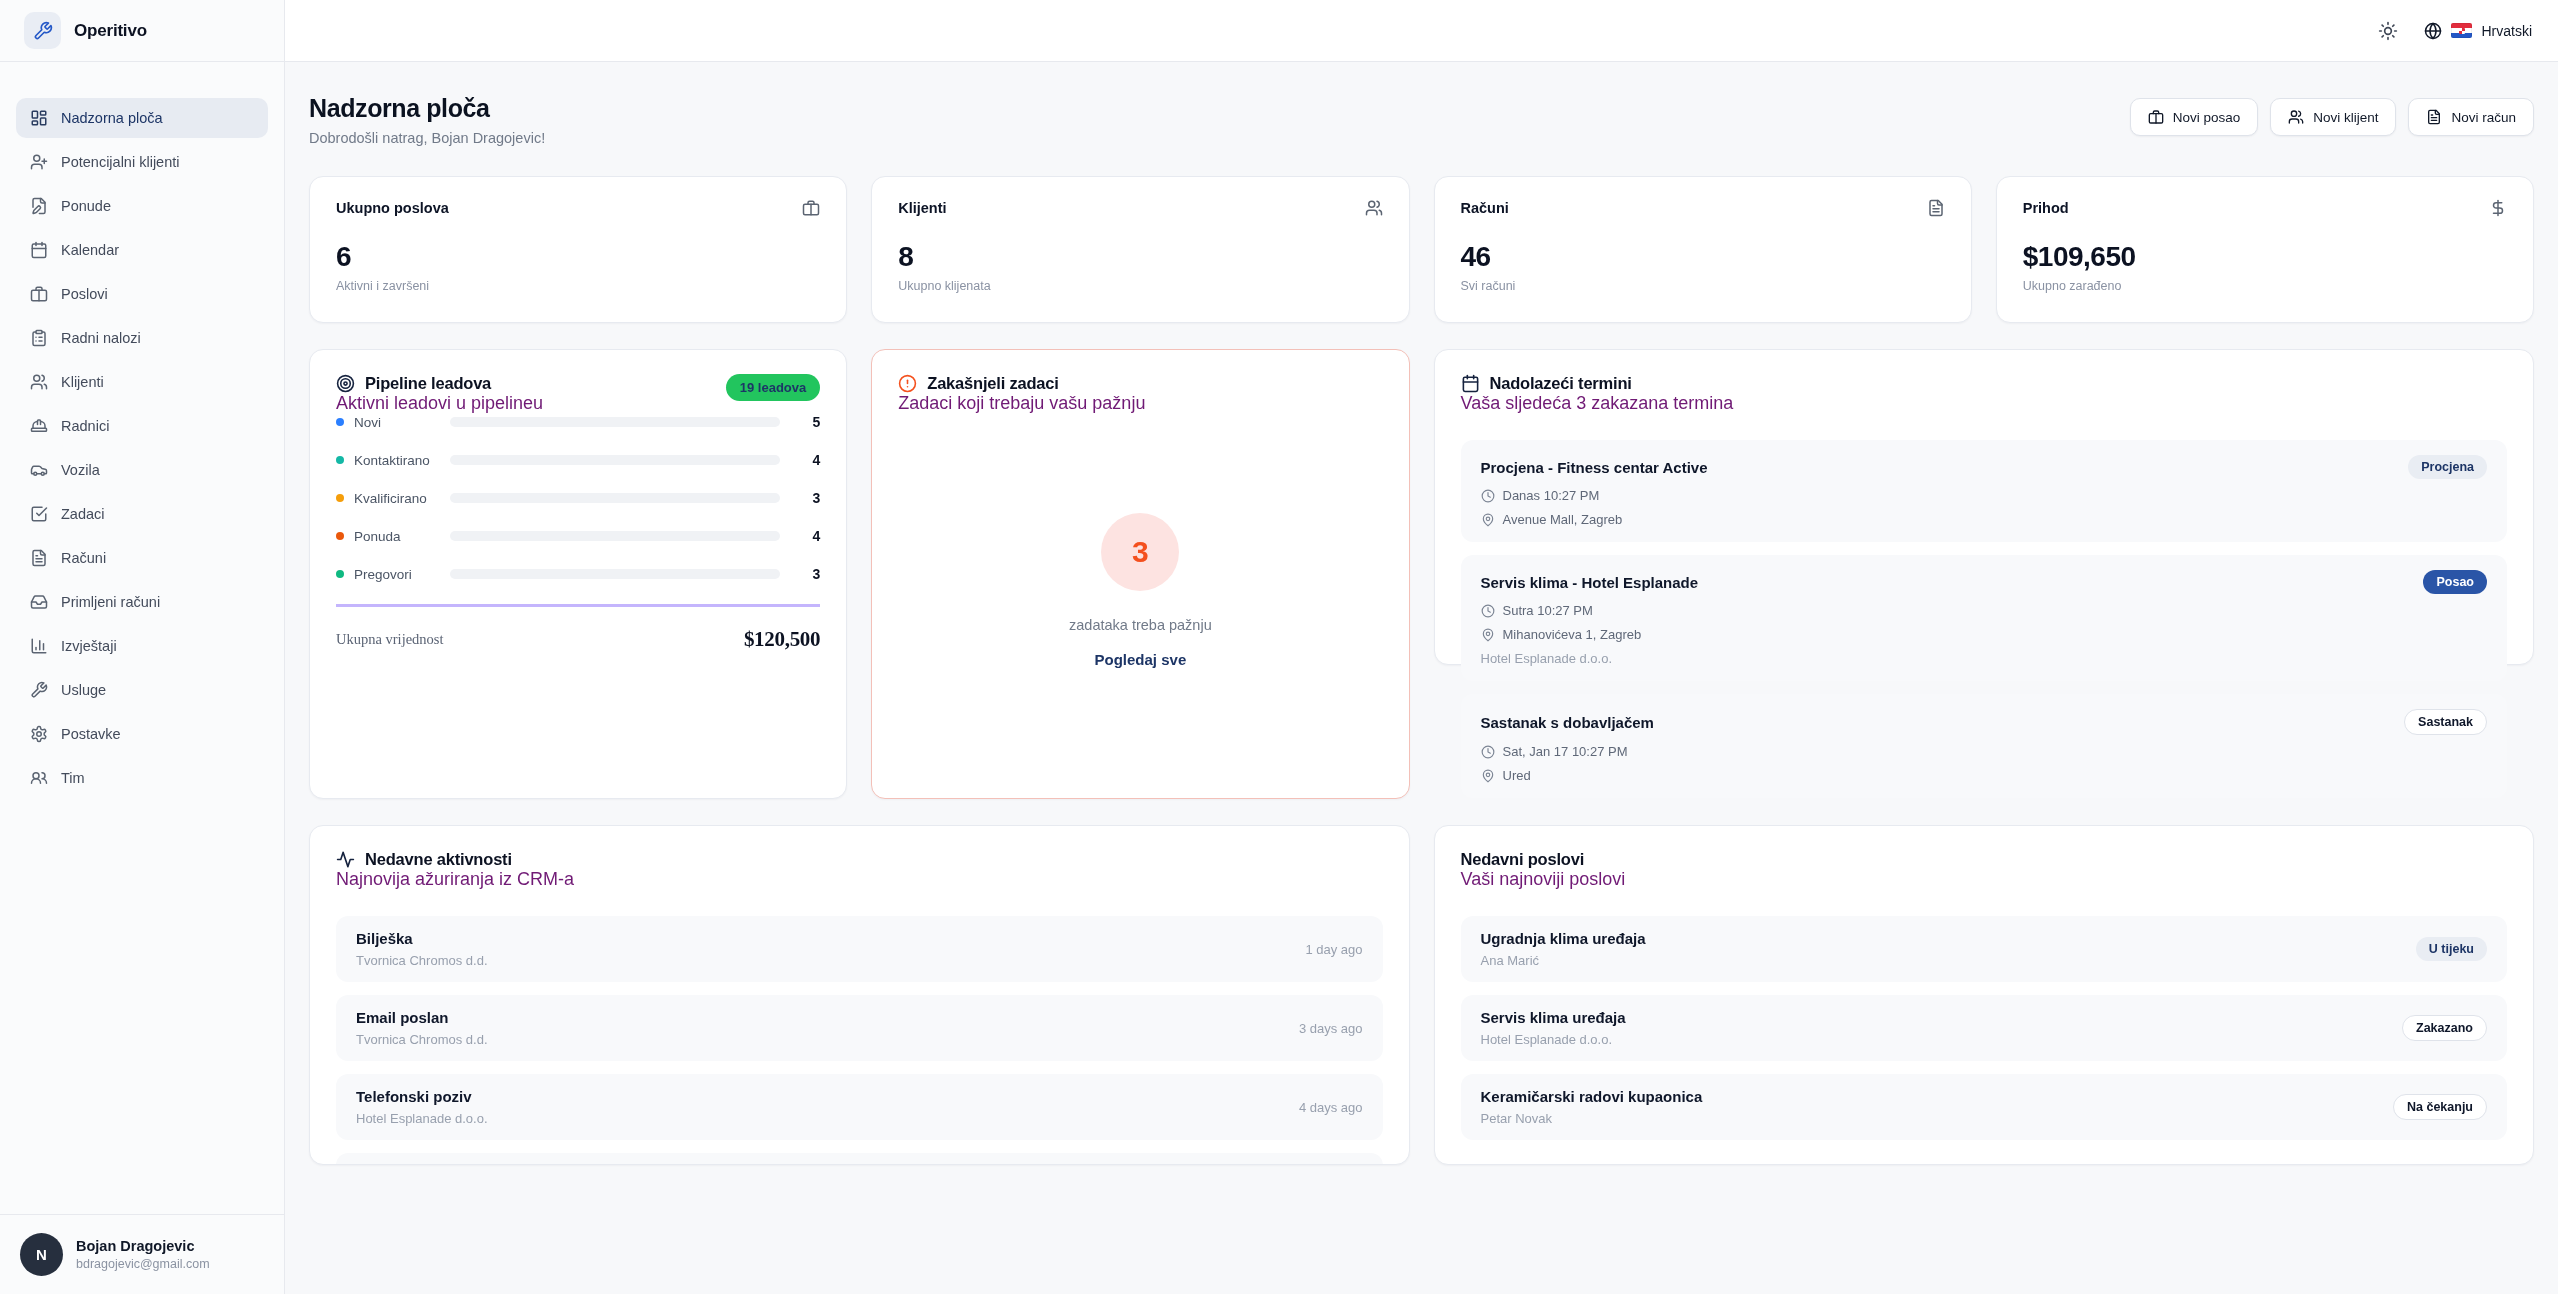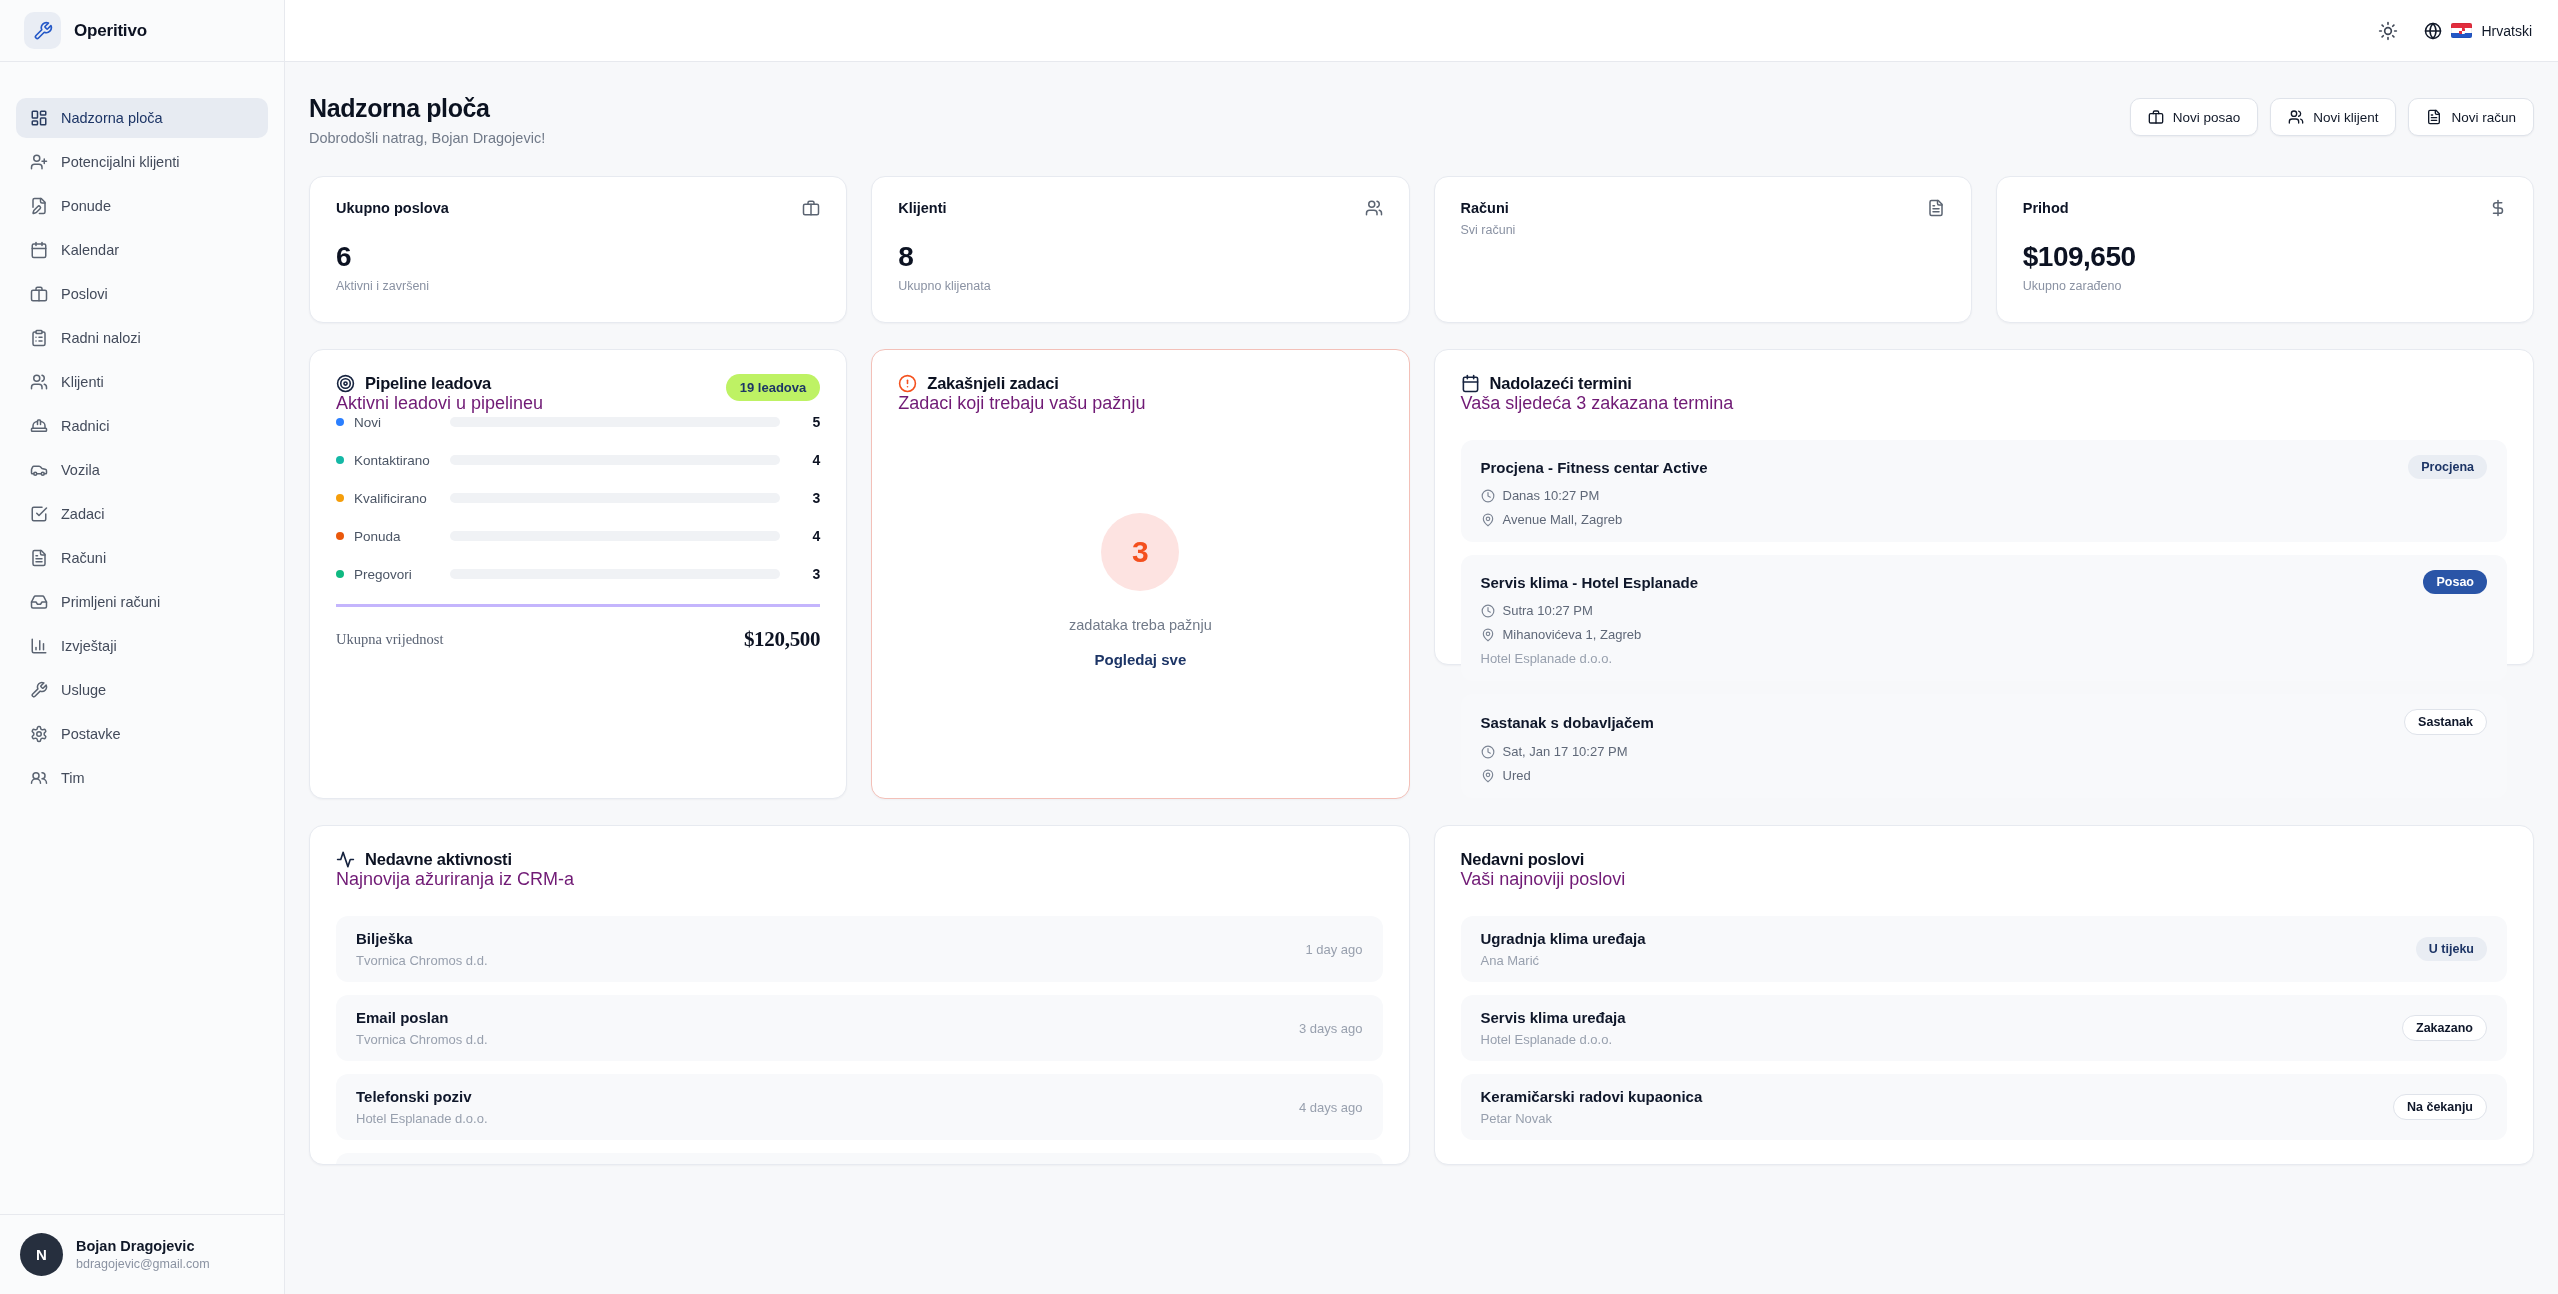--- a/index.html
+++ b/index.html
@@ -54,21 +54,21 @@
   .stat-cap { font-size:12.5px; color:#8a92a3; margin-top:6px; }
 
   
   .row2 { margin-top:26px; }
   .panel { padding:24px 26px; }
   .panel-head { display:flex; justify-content:space-between; align-items:flex-start; }
   .panel-title-row { display:flex; align-items:center; gap:10px; }
   .panel-title-row .ico { width:19px; height:19px; color:#16233f; }
   .panel-title { font-size:16.5px; font-weight:700; letter-spacing:-0.2px; }
   .panel-sub { font-size:18px; color:#701a75; }
-  .pill { background:#bef264; border-radius:999px; padding:6px 14px; font-size:13px; font-weight:600; color:#1d3566; }
+  .pill { background:#22c55e; border-radius:999px; padding:6px 14px; font-size:13px; font-weight:600; color:#1d3566; }
 
   .pipeline-card { height:450px; }
   .pipe-rows { }
   .pipe-row { display:flex; align-items:center; margin-bottom:22px; }
   .dot { width:8px; height:8px; border-radius:50%; margin-right:10px; flex:none; }
   .pipe-label { width:96px; font-size:13.5px; color:#4b5565; flex:none; }
   .track { flex:1; height:10px; border-radius:6px; background:#f0f2f5; overflow:hidden; margin-right:18px; }
   .fill { height:100%; border-radius:6px; }
   .pipe-val { width:22px; text-align:right; font-size:14px; font-weight:600; color:#0c1222; }
   .pipe-total { border-top:3px solid #c4b5fd; margin-top:6px; padding-top:20px; display:flex; justify-content:space-between; align-items:center;font-family:Liberation Serif, serif; }
@@ -405,20 +405,21 @@
           <span class="ico">
             <svg viewBox="0 0 24 24" fill="none" stroke="currentColor" stroke-width="2" stroke-linecap="round" stroke-linejoin="round">
               <path d="M15 2H6a2 2 0 0 0-2 2v16a2 2 0 0 0 2 2h12a2 2 0 0 0 2-2V7Z"></path>
               <path d="M14 2v4a2 2 0 0 0 2 2h4"></path>
               <path d="M10 9H8"></path>
               <path d="M16 13H8"></path>
               <path d="M16 17H8"></path>
             </svg>
           </span>
         </div>
+        <div class="stat-value">46</div>
         <div class="stat-cap">Svi računi</div>
       </div>
       <div class="card stat-card">
         <div class="stat-top">
           <span class="stat-title">Prihod</span>
           <span class="ico">
             <svg viewBox="0 0 24 24" fill="none" stroke="currentColor" stroke-width="2" stroke-linecap="round" stroke-linejoin="round">
               <line x1="12" y1="2" x2="12" y2="22"></line>
               <path d="M17 5H9.5a3.5 3.5 0 0 0 0 7h5a3.5 3.5 0 0 1 0 7H6"></path>
             </svg>

